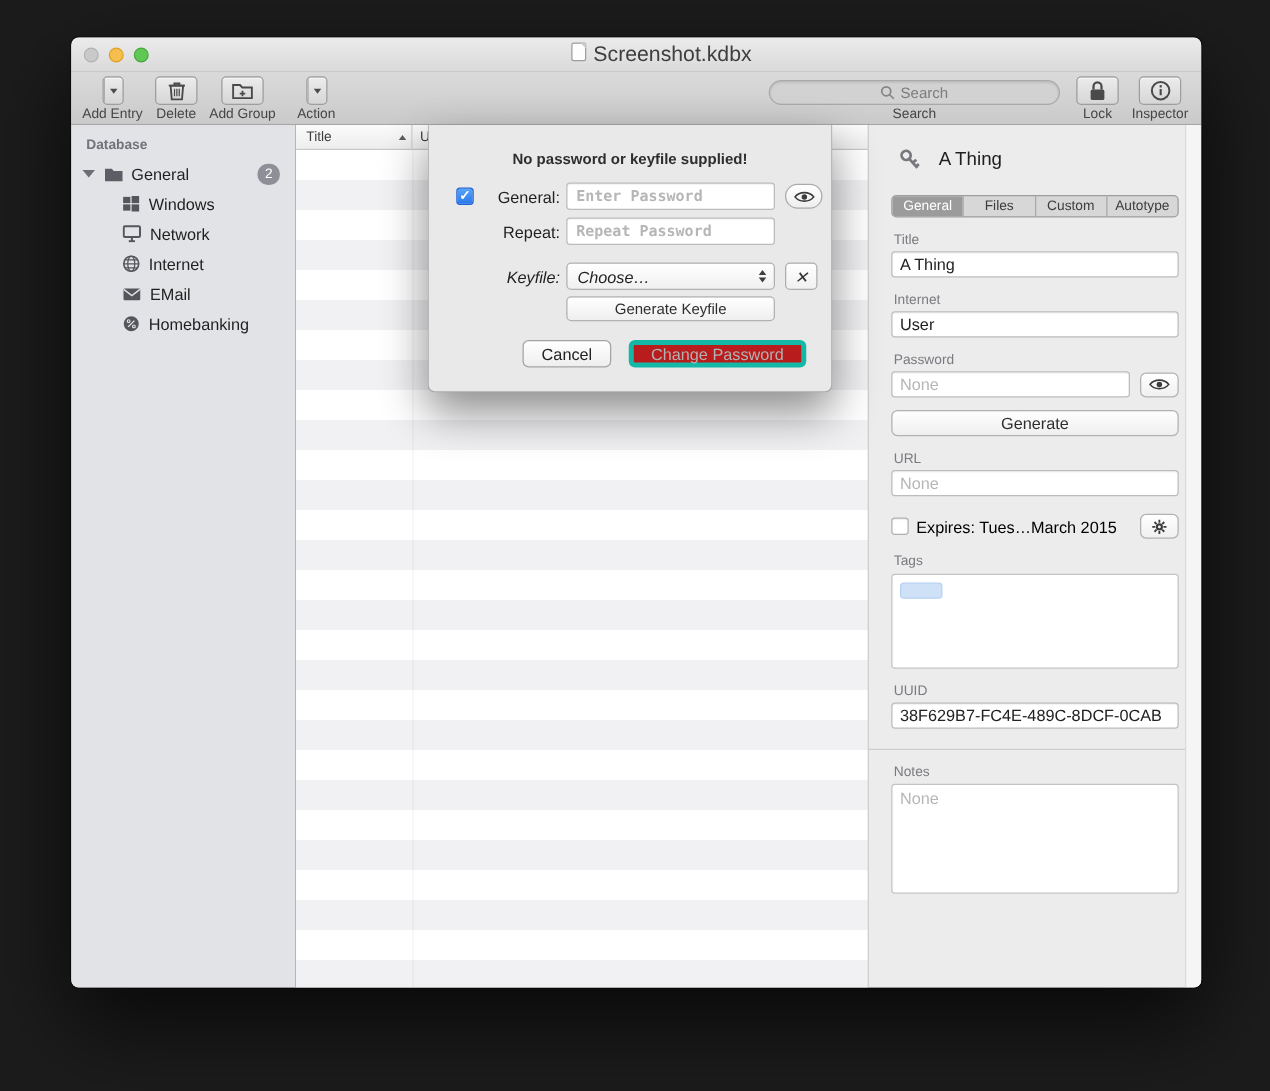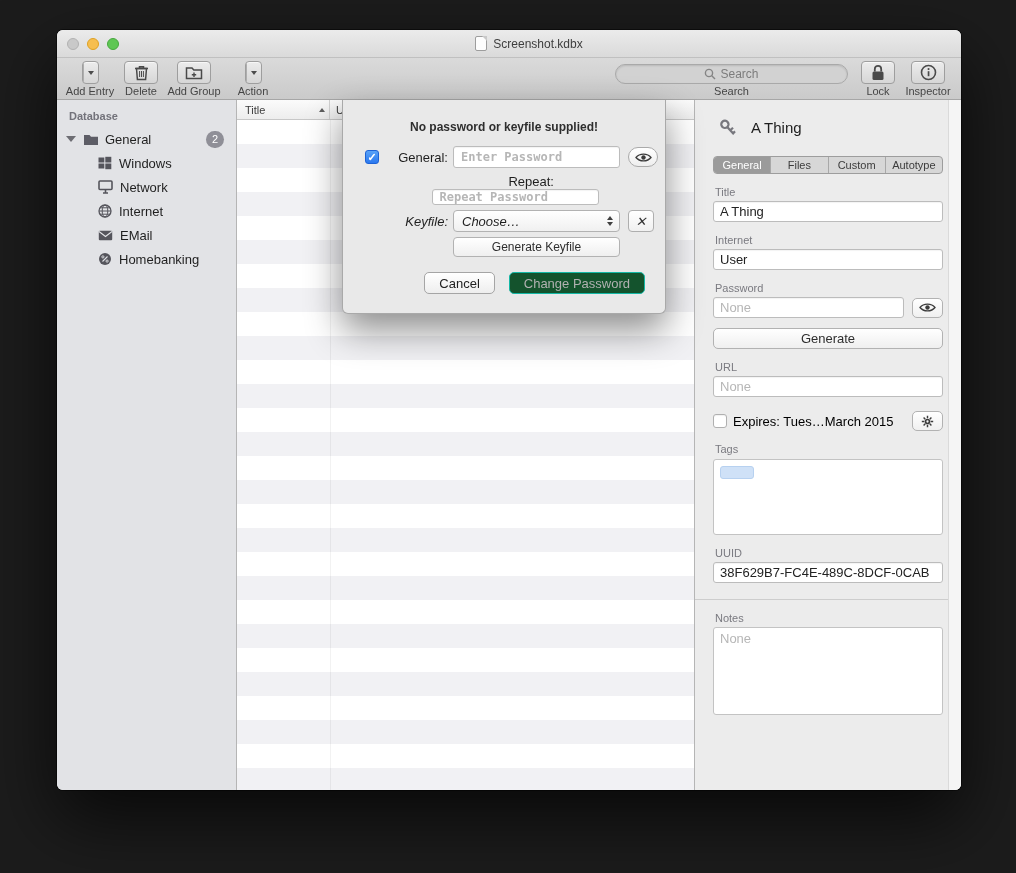--- a/index.html
+++ b/index.html
@@ -13,21 +13,21 @@
 
   
   .titlebar { height:28px; background:linear-gradient(#ebebeb,#dadada);
               border-bottom:1px solid #c0c0c0; position:relative;
               display:flex; align-items:center; justify-content:center; }
   .traffic { position:absolute; left:10px; top:8px; display:flex; gap:8px; }
   .light { width:12px; height:12px; border-radius:50%; display:inline-block; }
   .light.close { background:#c9c9c9; border:1px solid #b2b2b2; }
   .light.min   { background:#f6be4f; border:1px solid #dfa123; }
   .light.zoom  { background:#5fc754; border:1px solid #47a83e; }
-  .title-group { display:flex; align-items:flex-end; gap:6px; color:#3e3e3e; font-size:12px;padding-left:40px; }
+  .title-group { display:flex; align-items:flex-start; gap:6px; color:#3e3e3e; font-size:17px;padding-left:40px; }
   .doc-icon { width:12px; height:15px; background:#fdfdfd; border:1px solid #9d9d9d; border-radius:2px; position:relative; }
   .doc-icon::after { content:""; position:absolute; right:-1px; top:-1px; width:0; height:0;
                      border-left:5px solid transparent; border-top:5px solid #c9c9c9; }
 
   
   .toolbar { height:42px; background:linear-gradient(#dadada,#cacaca);
              border-bottom:1px solid #a6a6a6; position:relative; }
   .titem { position:absolute; top:3px; text-align:center; }
   .tlabel { font-size:11px; color:#454545; margin-top:1px; }
   .tbtn { height:23px; display:inline-flex; align-items:center; justify-content:center;
@@ -136,23 +136,23 @@
   .chevrons .up { width:0; height:0; border-left:3.5px solid transparent; border-right:3.5px solid transparent; border-bottom:4px solid #3f3f3f; }
   .chevrons .dn { width:0; height:0; border-left:3.5px solid transparent; border-right:3.5px solid transparent; border-top:4px solid #3f3f3f; }
   .xbtn { width:26px; height:22px; margin-left:8px; border:1px solid #aeaeae; border-radius:4px;
           background:linear-gradient(#ffffff,#f0f0f0); display:flex; align-items:center; justify-content:center;
           font-size:13px; color:#333; }
   .gen-key { margin-left:110px; width:167px; height:20px; border:1px solid #b2b2b2; border-radius:4px;
              background:linear-gradient(#ffffff,#efefef); font:12px "Liberation Sans", sans-serif; color:#2e2e2e; }
   .sheet-actions { position:absolute; right:20px; bottom:19px; display:flex; gap:14px; }
   .sbtn { height:22px; padding:0 14px; border-radius:5px; font:13px "Liberation Sans", sans-serif; }
   .sbtn.cancel { background:linear-gradient(#ffffff,#eeeeee); border:1px solid #a5a5a5; color:#222; }
-  .sbtn.disabled { background:#14532d; border:1px solid #14b8a6; color:#b1b1b1; }
-
-  .mt12 { margin-top:12px; } .mt6 { margin-top:6px;flex-direction:column; } .mt14 { margin-top:14px;font-style:italic; } .mt4 { margin-top:4px; }
+  .sbtn.disabled { background:#b91c1c; border:4px solid #14b8a6; color:#b1b1b1; }
+
+  .mt12 { margin-top:12px; } .mt6 { margin-top:6px; } .mt14 { margin-top:14px;font-style:italic; } .mt4 { margin-top:4px; }
 </style>
 </head>
 <body>
 
 <div class="window">
 
   <div class="titlebar">
     <div class="traffic">
       <span class="light close"></span>
       <span class="light min"></span>

